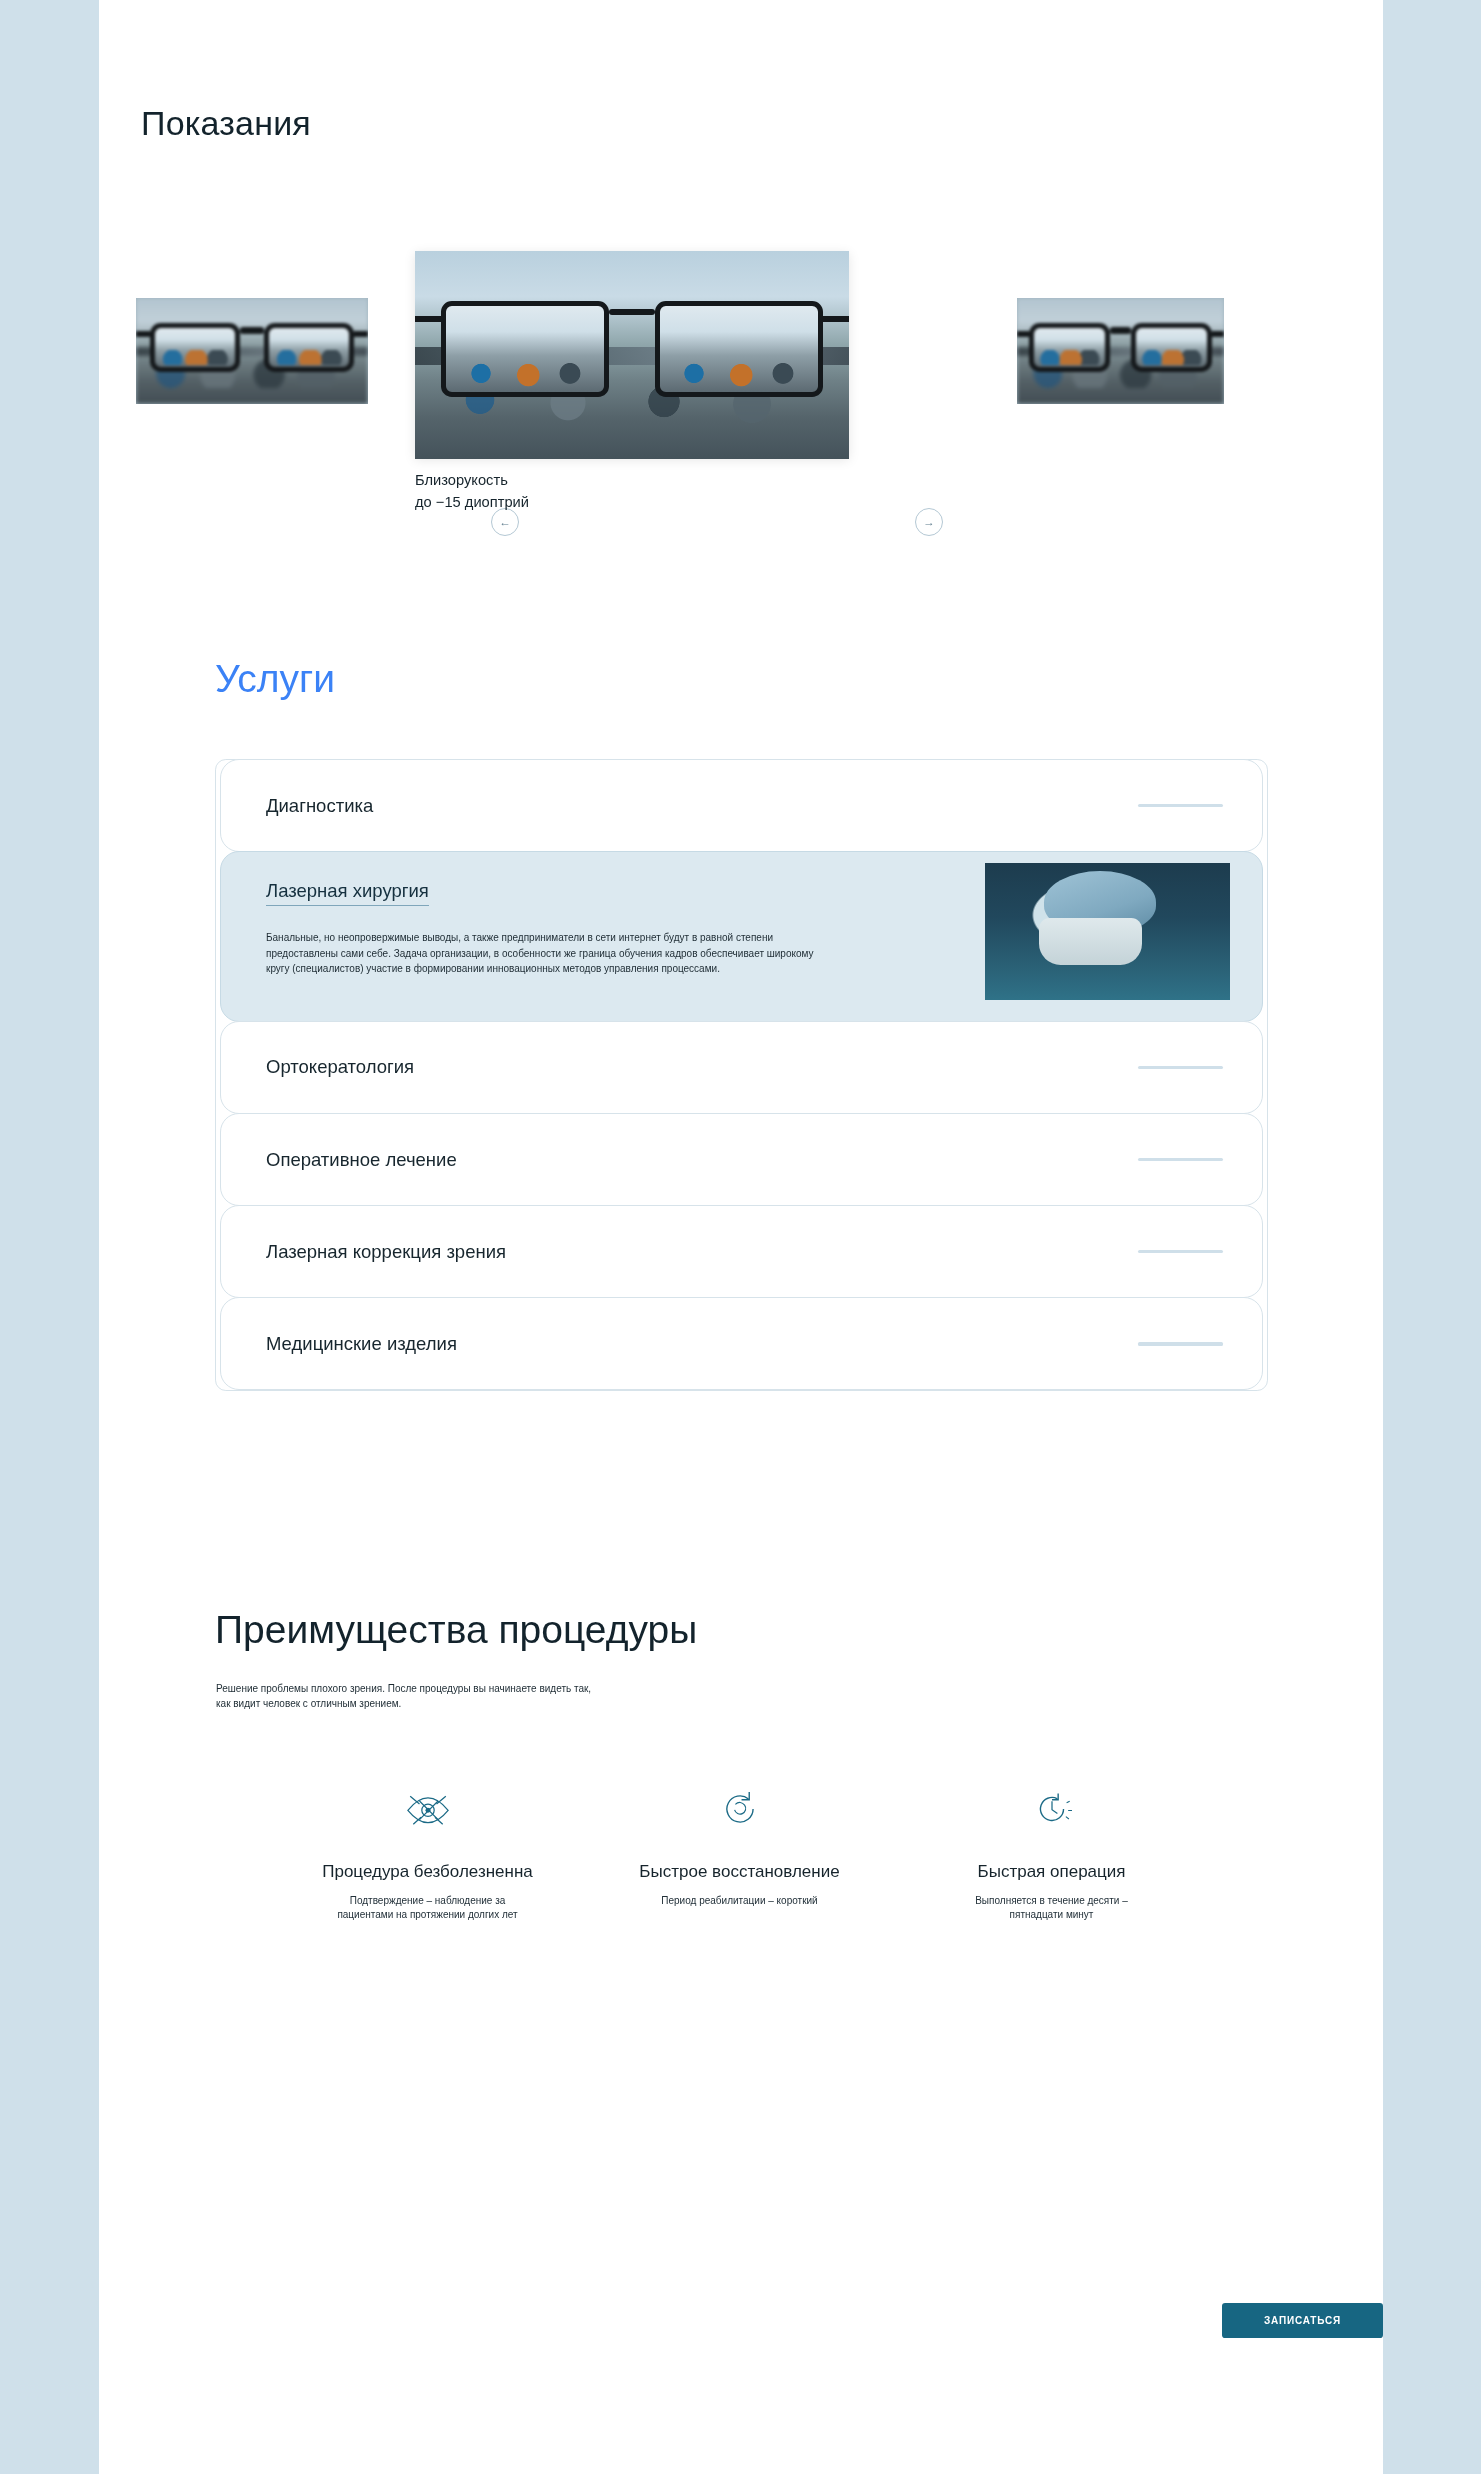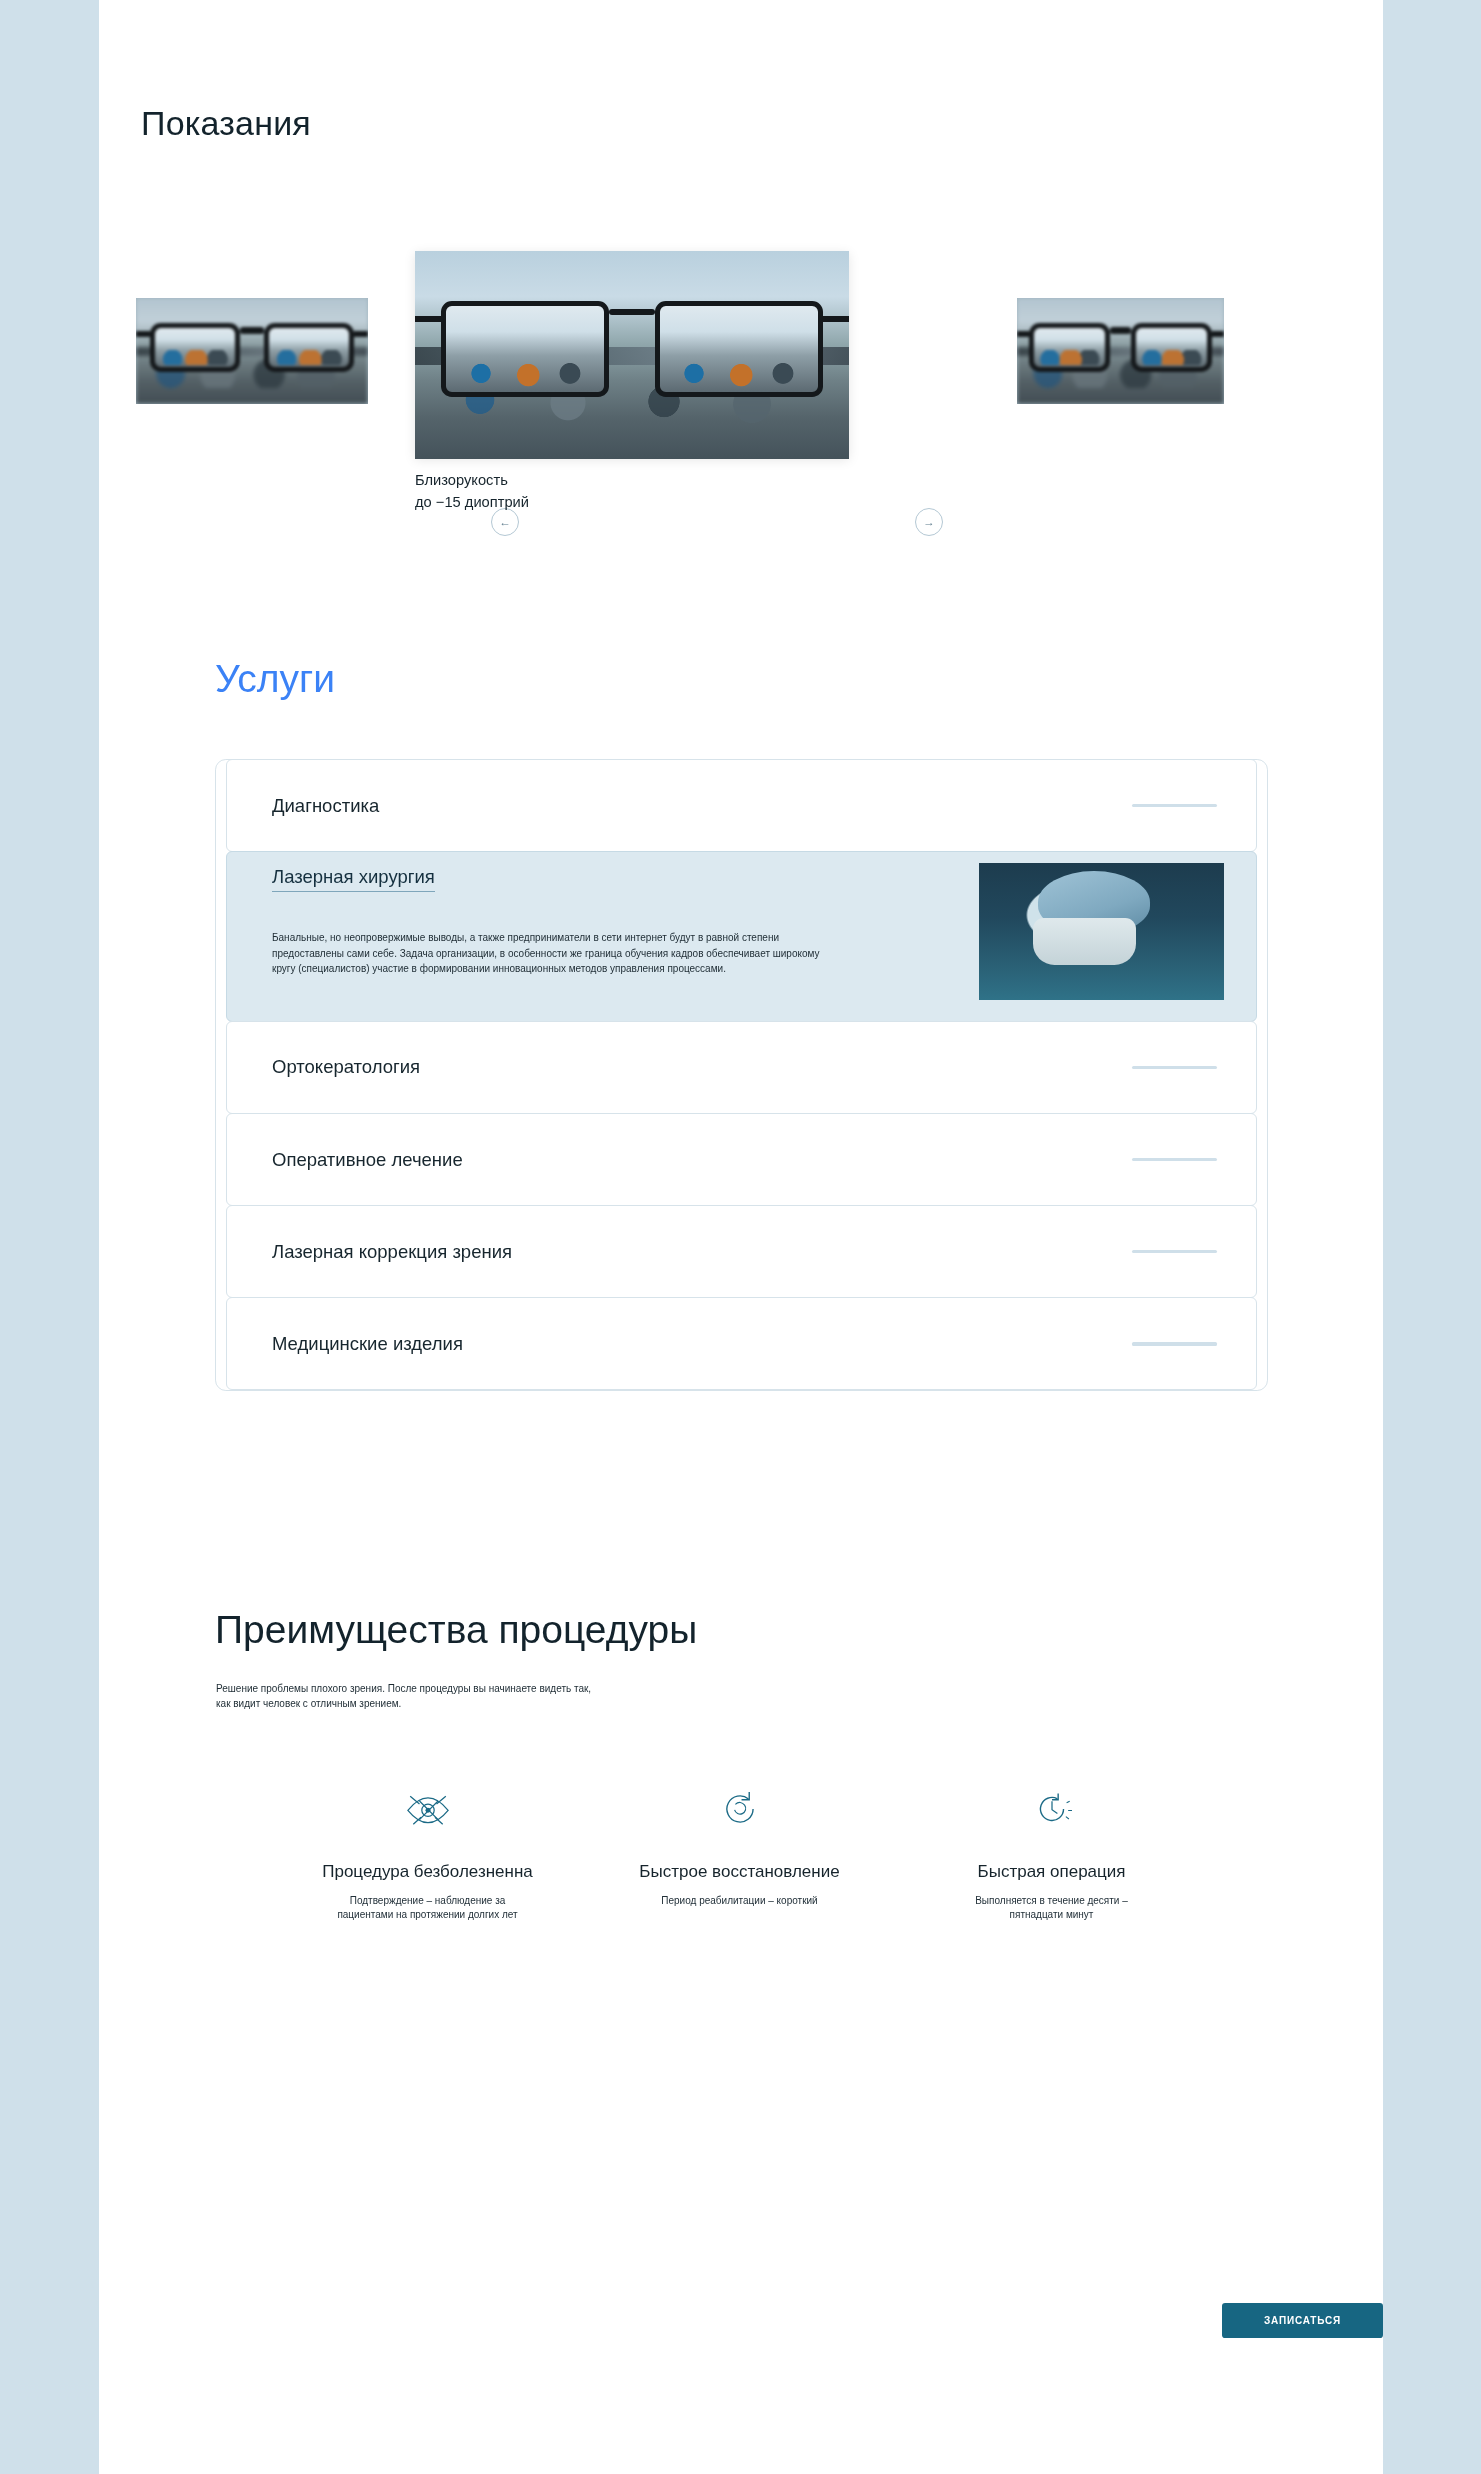--- a/index.html
+++ b/index.html
@@ -192,23 +192,23 @@
     top: 759px;
     width: 1053px;
     border: 0.8px solid #d7e3ea;
     border-radius: 10.8px;
     background: #ffffff;
     box-sizing: border-box;
   }
   .acc-item {
     position: relative;
     border: 0.8px solid #d7e3ea;
-    border-radius: 6px;
+    border-radius: 19px;
     background: #ffffff;
-    margin: -0.8px 10px;
+    margin: -0.8px 4px;
     box-sizing: border-box;
   }
   .acc-head {
     position: relative;
     height: 91px;
     display: flex;
     align-items: center;
     padding-left: 45px;
     cursor: pointer;
   }
@@ -223,21 +223,21 @@
     width: 85px;
     height: 3.1px;
     margin-top: -1.5px;
     background: #cfdfe9;
     border-radius: 1.5px;
   }
   .acc-item.open {
     background: #dce9f0;
     border-color: #c6dae5;
   }
-  .acc-item.open .acc-head { height: 54px; }
+  .acc-item.open .acc-head { height: 54px; align-items: flex-end; }
   .acc-item.open .acc-title {
     font-size: 18.5px;
     color: #15303f;
     border-bottom: 1.5px solid #7fa6bb;
     padding-bottom: 3.1px;
   }
   .acc-body {
     position: relative;
     padding: 14px 0 34px 45px;
     width: 556px;

